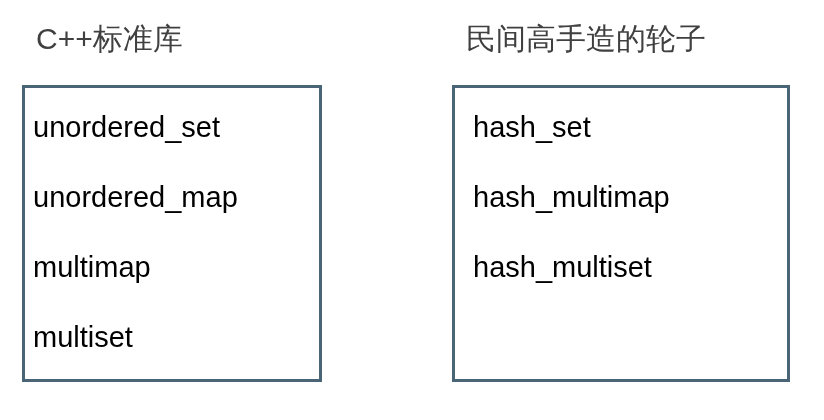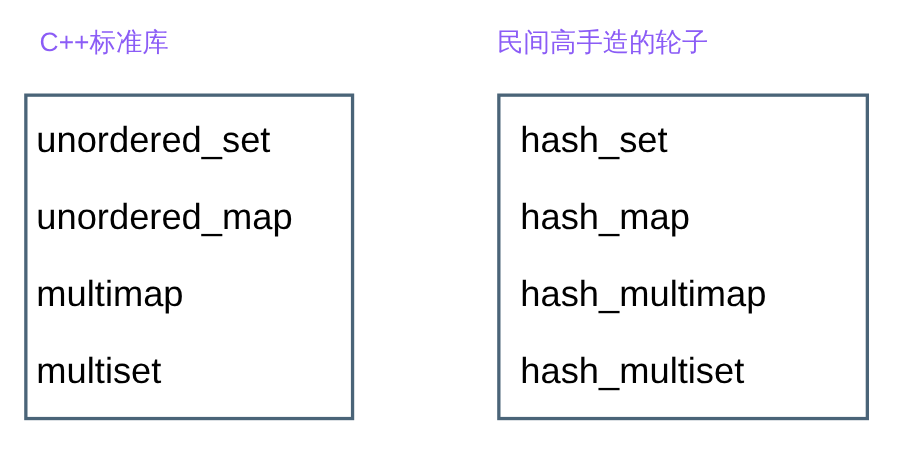--- a/index.html
+++ b/index.html
@@ -26,29 +26,29 @@
     top: 0;
   }
   .column-left  { left: 22px;  width: 300px; }
   .column-right { left: 452px; width: 301px; }
 
   
   .column-title {
     position: absolute;
     top: 18px;
     left: 14px;
-    font-size: 24px;
+    font-size: 30px;
     line-height: 42px;
     white-space: nowrap;
-    color: #8b5cf6;
+    color: #404040;
     font-weight: 400;
     letter-spacing: 0px;
   }
   .column-right .column-title {
-    left: 0;
+    left: 14px;
   }
 
   
   .list-box {
     position: absolute;
     top: 85px;
     left: 0;
     width: 300px;
     height: 297px;
     box-sizing: border-box;
@@ -57,21 +57,21 @@
     padding-top: 4px;
   }
   .column-right .list-box {
     width: 338px;
   }
 
   .list-item {
     height: 70px;
     line-height: 70px;
     padding-left: 8px;
-    font-size: 33px;
+    font-size: 29px;
     color: #000000;
     white-space: nowrap;
     overflow: hidden;
   }
   .column-right .list-item {
     padding-left: 18px;
   }
 </style>
 </head>
 <body>
@@ -85,19 +85,18 @@
       <div class="list-item">unordered_map</div>
       <div class="list-item">multimap</div>
       <div class="list-item">multiset</div>
     </div>
   </div>
 
   <div class="column column-right">
     <div class="column-title">民间高手造的轮子</div>
     <div class="list-box">
       <div class="list-item">hash_set</div>
-      <div class="list-item">hash_map</div>
       <div class="list-item">hash_multimap</div>
       <div class="list-item">hash_multiset</div>
     </div>
   </div>
 
 </div>
 
 </body></html>

